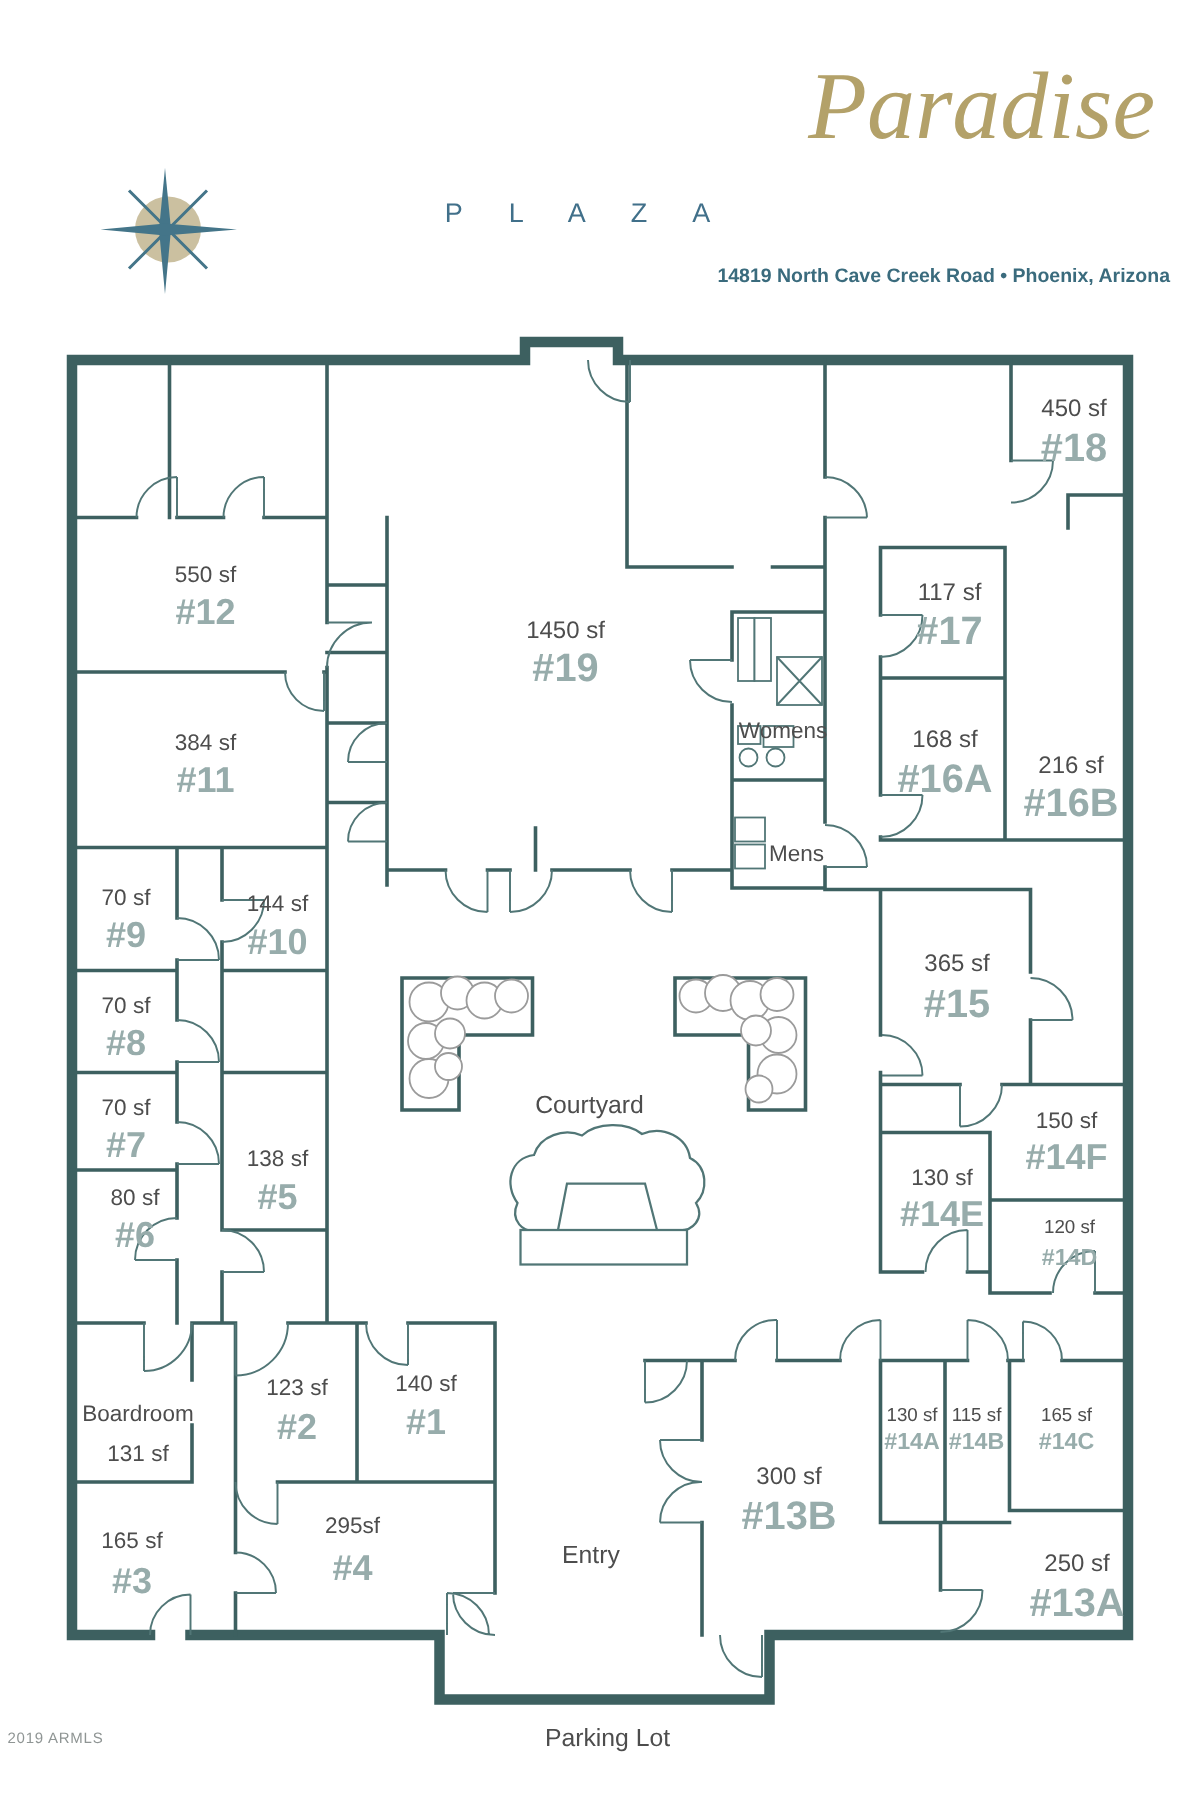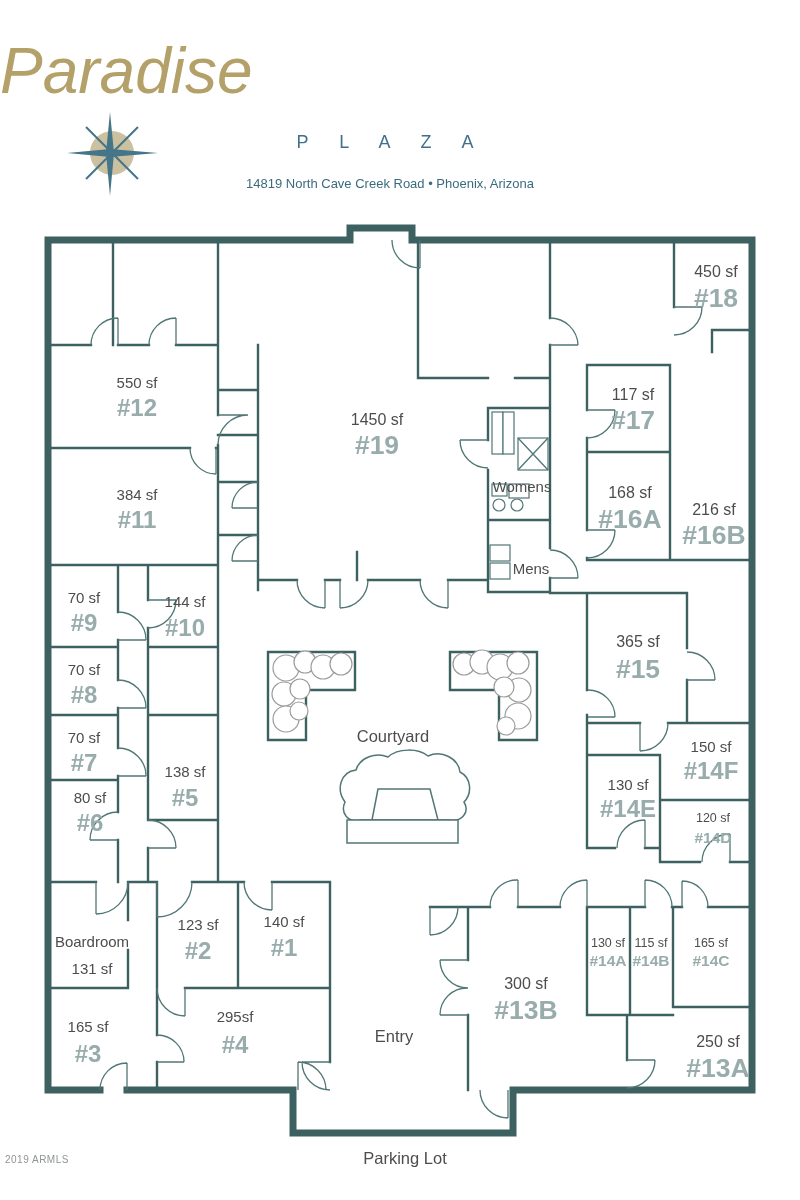--- a/index.html
+++ b/index.html
@@ -17,26 +17,26 @@
   
   .sf{fill:#4d4d4d;font-family:"Liberation Sans",sans-serif;font-size:15px;}
   .sf-s{font-size:12.5px;}
   .sf-l{font-size:16px;}
   .num{fill:#97acab;font-family:"Liberation Sans",sans-serif;font-weight:bold;font-size:24px;}
   .num-s{font-size:15.5px;}
   .num-l{font-size:26.5px;}
   .area{fill:#4d4d4d;font-family:"Liberation Sans",sans-serif;font-size:15px;}
   .area-lg{font-size:16.5px;}
   
-  .logo-script{position:absolute;left:0;right:30px;top:34px;text-align:left;
-    font-family:Liberation Sans, sans-serif;font-style:italic;font-size:64px;color:#b3a169;}
+  .logo-script{position:absolute;left:0;right:30px;top:34px;text-align:right;
+    font-family:Liberation Serif, serif;font-style:italic;font-size:64px;color:#b3a169;}
   .logo-plaza{position:absolute;left:0;right:30px;top:132px;text-align:center;
     font-size:18px;color:#41708a;letter-spacing:13px;text-indent:13px;}
-  .address{position:absolute;left:0;right:20px;top:176px;text-align:center;
-    font-weight:normal;font-size:13px;color:#3a6b7d;}
+  .address{position:absolute;left:0;right:20px;top:176px;text-align:right;
+    font-weight:bold;font-size:13px;color:#3a6b7d;}
   .watermark{position:absolute;left:5px;top:1154px;font-size:10px;color:#8f9594;letter-spacing:.5px;}
 </style>
 </head>
 <body>
 
 <div class="page">
 
   <svg class="plan-svg" viewBox="0 0 800 1200">
 
     <g>

